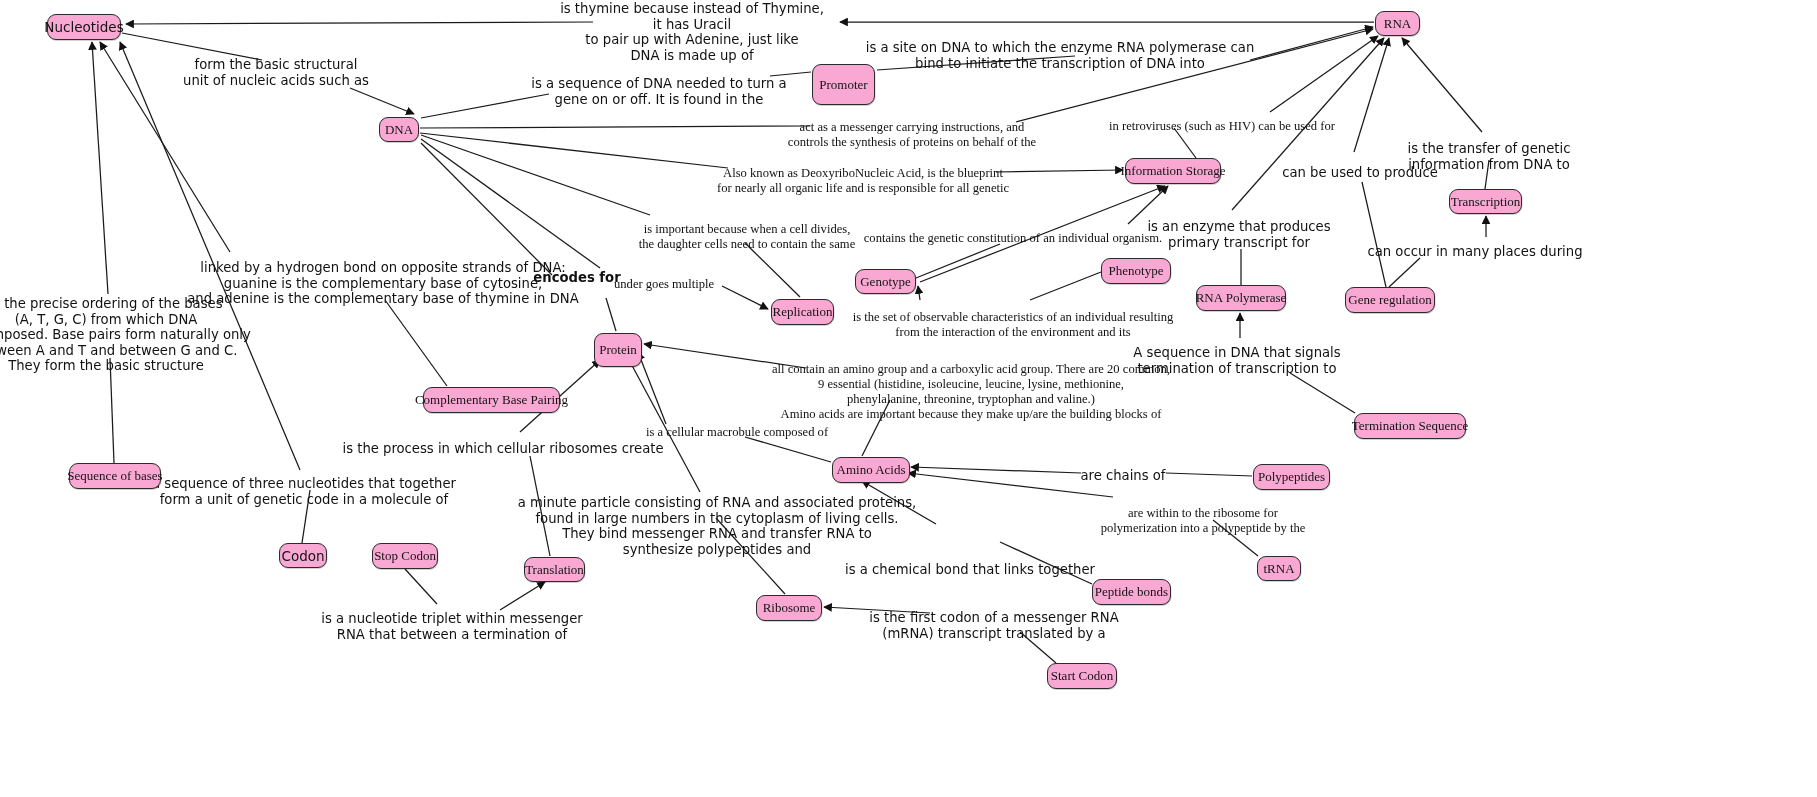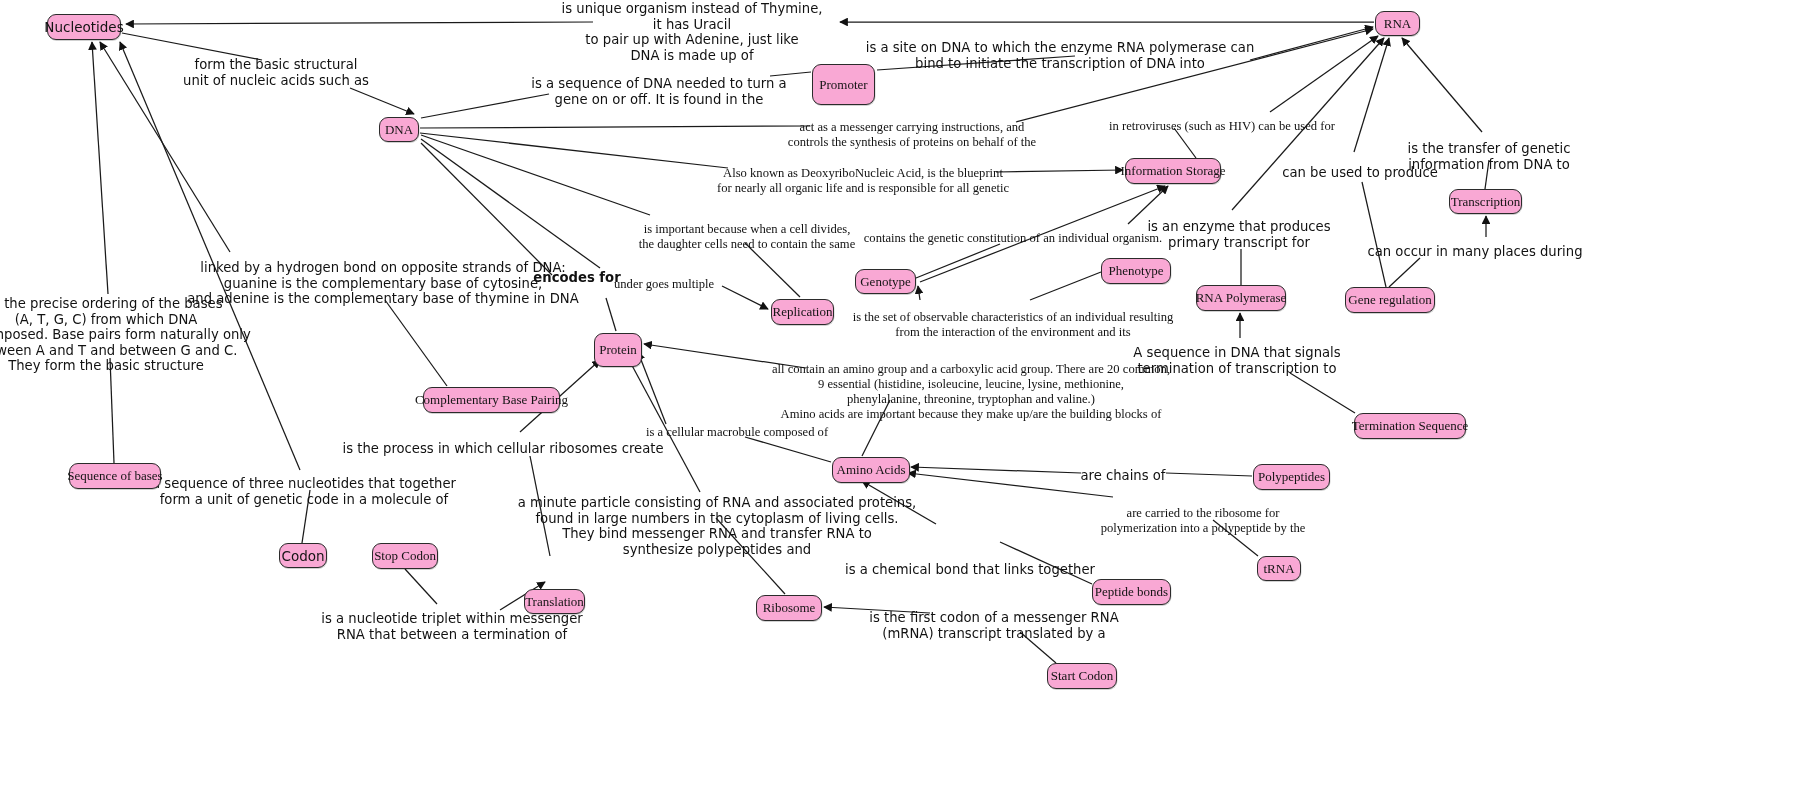--- a/index.html
+++ b/index.html
@@ -236,41 +236,41 @@
     </div>
 
   <div class="node sans" style="left:279px;top:543px;width:48px;height:25px;">
     <span>Codon</span>
     </div>
 
   <div class="node serif" style="left:372px;top:543px;width:66px;height:26px;">
     <span>Stop Codon</span>
     </div>
 
-  <div class="node serif" style="left:524px;top:557px;width:61px;height:25px;margin-top:32px;">
+  <div class="node serif" style="left:524px;top:557px;width:61px;height:25px;">
     <span>Translation</span>
     </div>
 
   <div class="node serif" style="left:1257px;top:556px;width:44px;height:25px;">
     <span>tRNA</span>
     </div>
 
   <div class="node serif" style="left:1092px;top:579px;width:79px;height:26px;">
     <span>Peptide bonds</span>
     </div>
 
   <div class="node serif" style="left:756px;top:595px;width:66px;height:26px;">
     <span>Ribosome</span>
     </div>
 
   <div class="node serif" style="left:1047px;top:663px;width:70px;height:26px;">
     <span>Start Codon</span>
     </div>
 
-  <div class="lbl sans c" style="left:692px;top:1px;">is unique organism instead of Thymine,
+  <div class="lbl sans c" style="left:692px;top:1px;">is thymine because instead of Thymine,
 it has Uracil
 to pair up with Adenine, just like
 DNA is made up of</div>
   <div class="lbl sans c" style="left:1060px;top:40px;">is a site on DNA to which the enzyme RNA polymerase can
 bind to initiate the transcription of DNA into</div>
   <div class="lbl sans c" style="left:276px;top:57px;">form the basic structural
 unit of nucleic acids such as</div>
   <div class="lbl sans c" style="left:659px;top:76px;">is a sequence of DNA needed to turn a
 gene on or off. It is found in the</div>
   <div class="lbl serif c" style="left:912px;top:120px;">act as a messenger carrying instructions, and
@@ -303,21 +303,21 @@
 termination of transcription to</div>
   <div class="lbl serif c" style="left:971px;top:362px;">all contain an amino group and a carboxylic acid group. There are 20 common,
 9 essential (histidine, isoleucine, leucine, lysine, methionine,
 phenylalanine, threonine, tryptophan and valine.)
 Amino acids are important because they make up/are the building blocks of</div>
   <div class="lbl serif c" style="left:737px;top:425px;">is a cellular macrobule composed of</div>
   <div class="lbl sans c" style="left:503px;top:441px;">is the process in which cellular ribosomes create</div>
   <div class="lbl sans c" style="left:304px;top:476px;">a sequence of three nucleotides that together
 form a unit of genetic code in a molecule of</div>
   <div class="lbl sans c" style="left:1123px;top:468px;">are chains of</div>
-  <div class="lbl serif c" style="left:1203px;top:506px;">are carried to the ribosome for
+  <div class="lbl serif c" style="left:1203px;top:506px;">are within to the ribosome for
 polymerization into a polypeptide by the</div>
   <div class="lbl sans c" style="left:717px;top:495px;">a minute particle consisting of RNA and associated proteins,
 found in large numbers in the cytoplasm of living cells.
 They bind messenger RNA and transfer RNA to
 synthesize polypeptides and</div>
   <div class="lbl sans c" style="left:970px;top:530px;margin-top:32px;">is a chemical bond that links together</div>
   <div class="lbl sans c" style="left:452px;top:611px;">is a nucleotide triplet within messenger
 RNA that between a termination of</div>
   <div class="lbl sans c" style="left:994px;top:610px;">is the first codon of a messenger RNA
 (mRNA) transcript translated by a</div>

